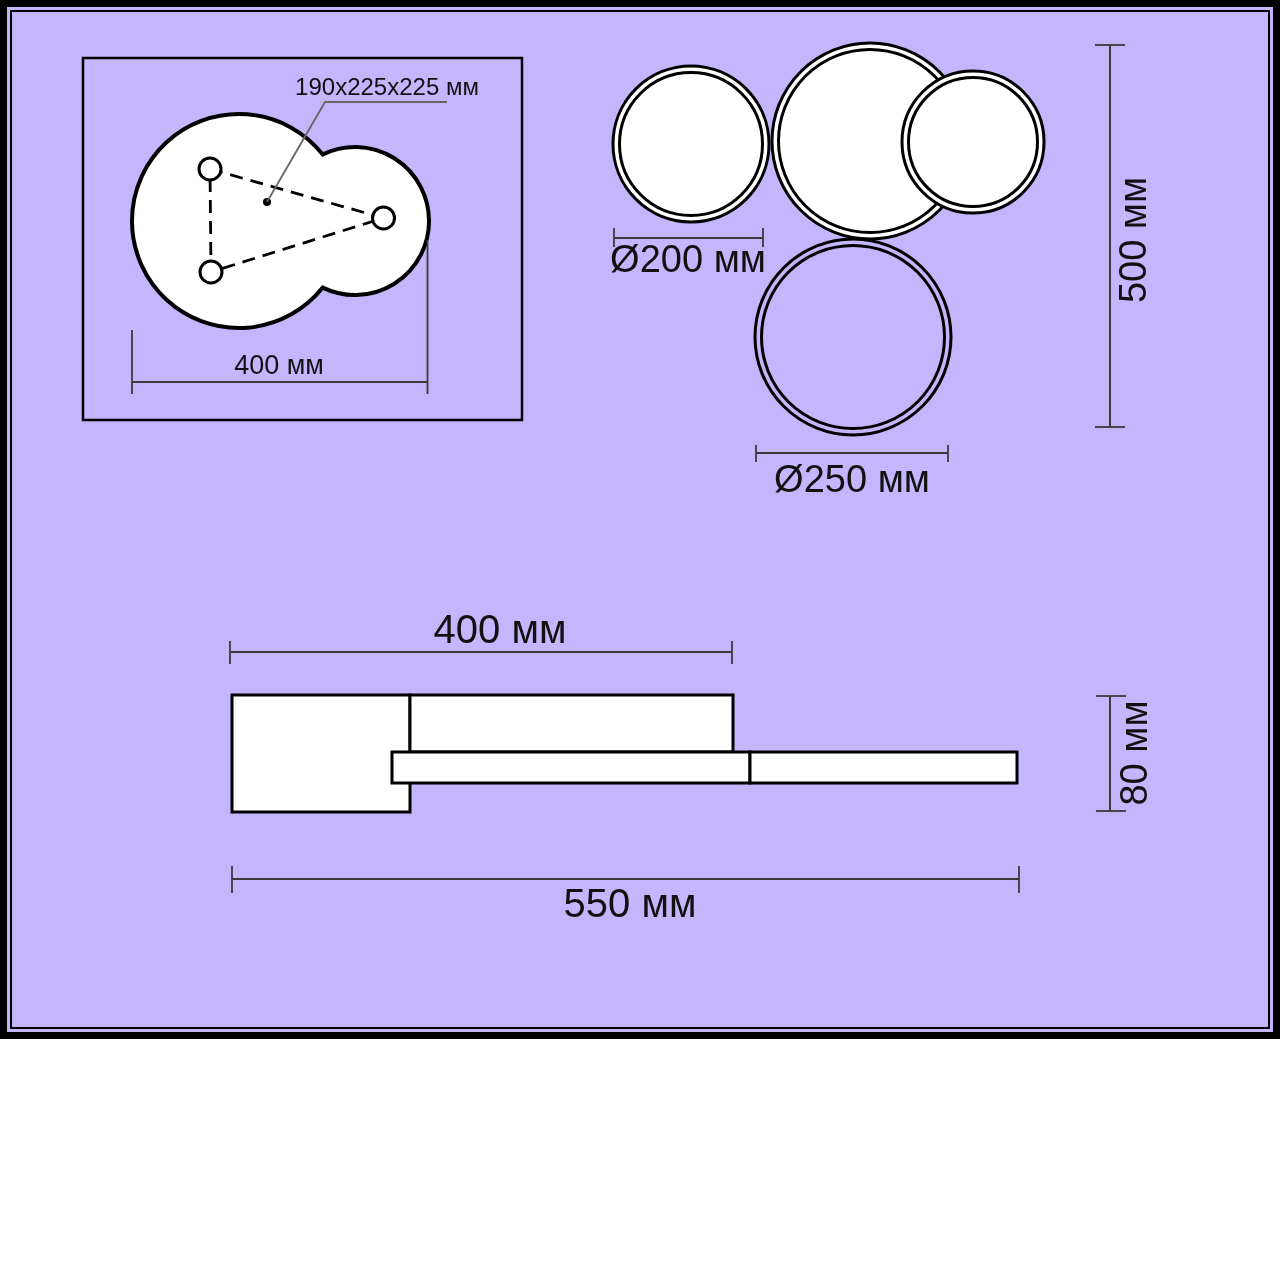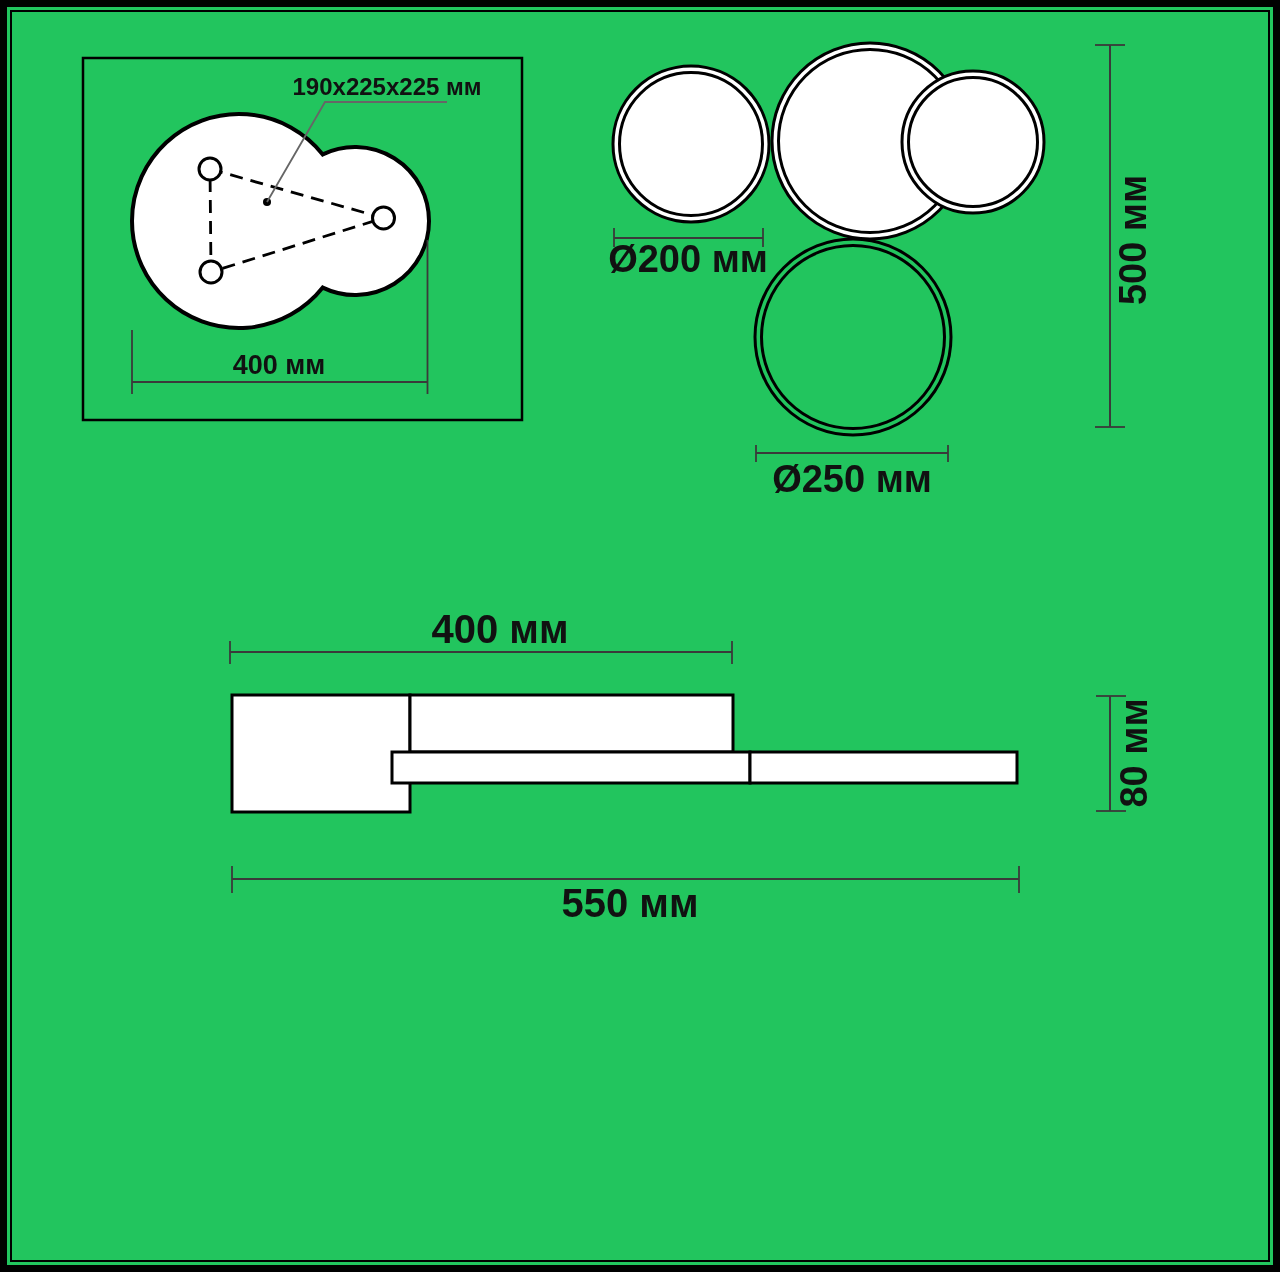--- a/index.html
+++ b/index.html
@@ -7,23 +7,22 @@
     padding: 0;
     width: 1280px;
     height: 1280px;
     background: #ffffff;
     font-family: "Liberation Sans", sans-serif;
     overflow: hidden;
   }
   .page {
     position: relative;
     width: 1280px;
-    height: 1272px;
-    background: #22c55e;
-    font-weight: bold;
+    height: 1039px;
+    background: #c4b5fd;
   }
   .outer-frame {
     position: absolute;
     inset: 0;
     border: 7px solid #000000;
     box-sizing: border-box;
   }
   .inner-frame {
     position: absolute;
     inset: 10px;

